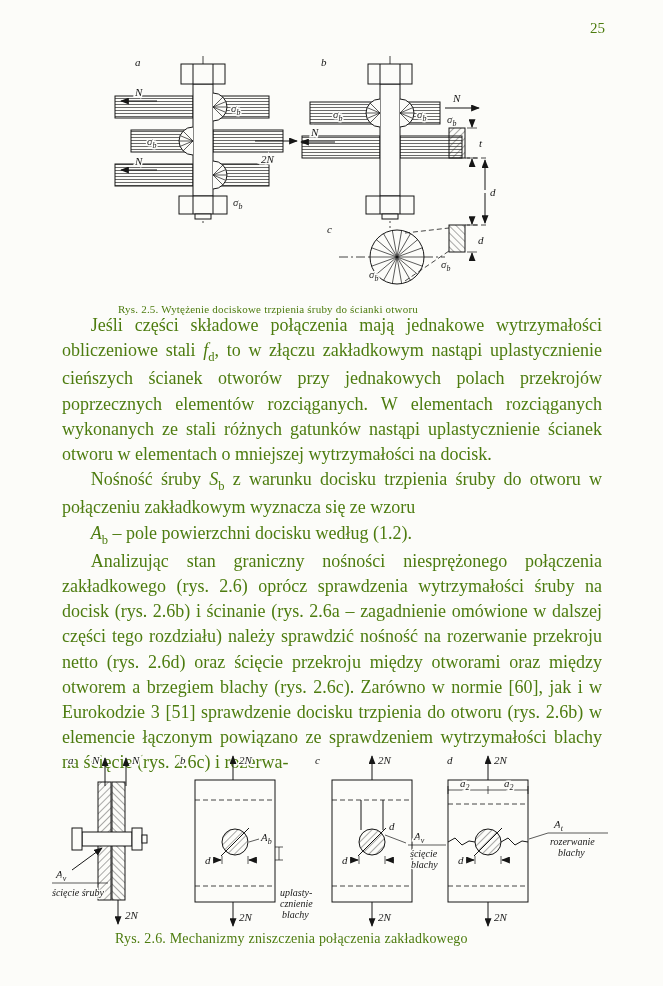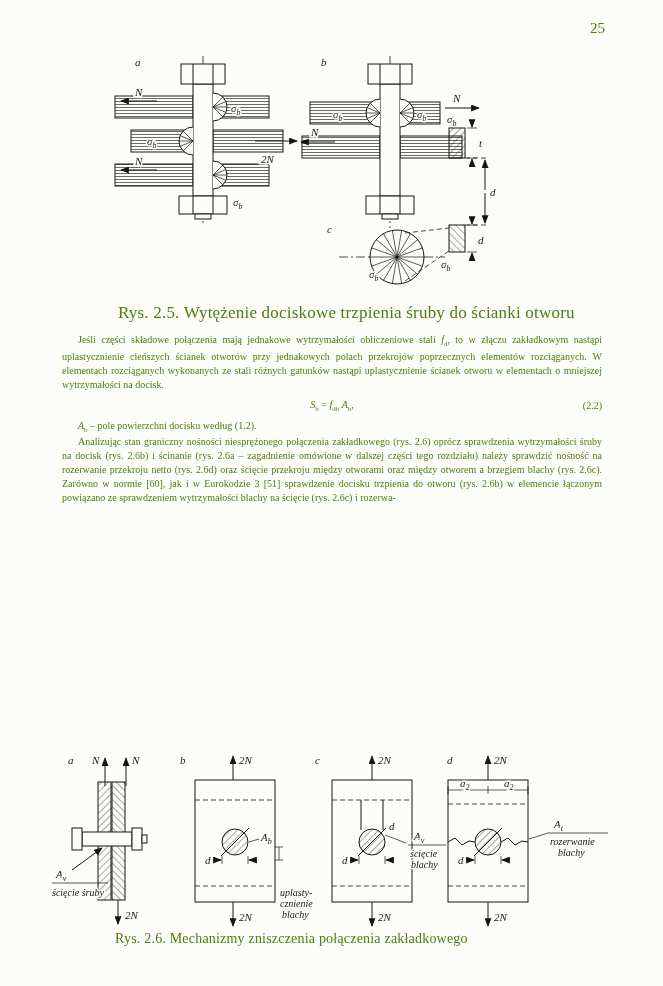--- a/index.html
+++ b/index.html
@@ -3,23 +3,23 @@
 <meta charset="utf-8">
 <style>
   html,body { margin:0; padding:0; background:#e8e8e8; }
   .page {
     position:relative; width:663px; height:986px; margin:0 auto;
     background:#fcfcf9; color:#4d7c0f;
     font-family:"Liberation Serif", serif; overflow:hidden;text-decoration:underline;
   }
   .pageno { position:absolute; top:20px; right:58px; font-size:15px; }
   .figwrap25 { position:absolute; top:52px; left:105px; }
-  .cap25 { position:absolute; top:303px; left:118px; font-size:17px; letter-spacing:.2px; }
-  .textblock { position:absolute; top:333px; left:62px; width:540px;
-               font-size:10px; line-height:1.4; text-align:justify; }
+  .cap25 { position:absolute; top:303px; left:118px; font-size:11px; letter-spacing:.2px; }
+  .textblock { position:absolute; top:313px; left:62px; width:540px;
+               font-size:18px; line-height:1.4; text-align:justify; }
   .textblock p { margin:0; text-indent:1.6em; }
   .textblock .noind { text-indent:0; }
   sub { font-size:70%; }
   .eqrow { position:relative; text-align:center; margin:6px 0 4px 0; text-indent:0; }
   .eqno { position:absolute; right:0; top:1px; }
   .def2 { margin-left:5.2em; text-indent:0; }
   .figwrap26 { position:absolute; top:750px; left:48px; }
   .cap26 { position:absolute; top:931px; left:115px; font-size:14px; letter-spacing:.2px; }
 
   
@@ -177,24 +177,21 @@
         <text class="lbl" x="373" y="192">d</text>
       </g>
     </g>
   </svg>
   </div>
 
   <div class="cap25">Rys. 2.5. Wytężenie dociskowe trzpienia śruby do ścianki otworu</div>
 
   <div class="textblock">
     <p><span>Jeśli części składowe połączenia mają jednakowe wytrzymałości obliczeniowe stali </span><i>f</i><sub>d</sub><span>, to w złączu zakładkowym nastąpi uplastycznienie cieńszych ścianek otworów przy jednakowych polach przekrojów poprzecznych elementów rozciąganych. W elementach rozciąganych wykonanych ze stali różnych gatunków nastąpi uplastycznienie ścianek otworu w elementach o mniejszej wytrzymałości na docisk.</span></p>
-    <div class="eqrow">
-      <span><i>S</i><sub>b</sub><span> = </span><i>f</i><sub>db</sub><span> </span><i>A</i><sub>b</sub><span>,</span></span>
-      <span class="eqno">(2.2)</span>
-    </div>
+    <p><span>Nośność śruby </span><i>S</i><sub>b</sub><span> z warunku docisku trzpienia śruby do otworu w połączeniu zakładkowym wyznacza się ze wzoru</span></p>
     <p class="def2"><i>A</i><sub>b</sub><span> – pole powierzchni docisku według (1.2).</span></p>
     <p>Analizując stan graniczny nośności niesprężonego połączenia zakładkowego (rys. 2.6) oprócz sprawdzenia wytrzymałości śruby na docisk (rys. 2.6b) i ścinanie (rys. 2.6a – zagadnienie omówione w dalszej części tego rozdziału) należy sprawdzić nośność na rozerwanie przekroju netto (rys. 2.6d) oraz ścięcie przekroju między otworami oraz między otworem a brzegiem blachy (rys. 2.6c). Zarówno w normie [60], jak i w Eurokodzie 3 [51] sprawdzenie docisku trzpienia do otworu (rys. 2.6b) w elemencie łączonym powiązano ze sprawdzeniem wytrzymałości blachy na ścięcie (rys. 2.6c) i rozerwa-</p>
   </div>
 
   <div class="figwrap26">
   <svg width="575" height="200" viewBox="0 0 575 200">
     <defs>
       <pattern id="d1b" width="5" height="5" patternUnits="userSpaceOnUse" patternTransform="rotate(45)">
         <line x1="0" y1="0" x2="0" y2="5" stroke="#2b2b2b" stroke-width="0.8"></line>
       </pattern>

